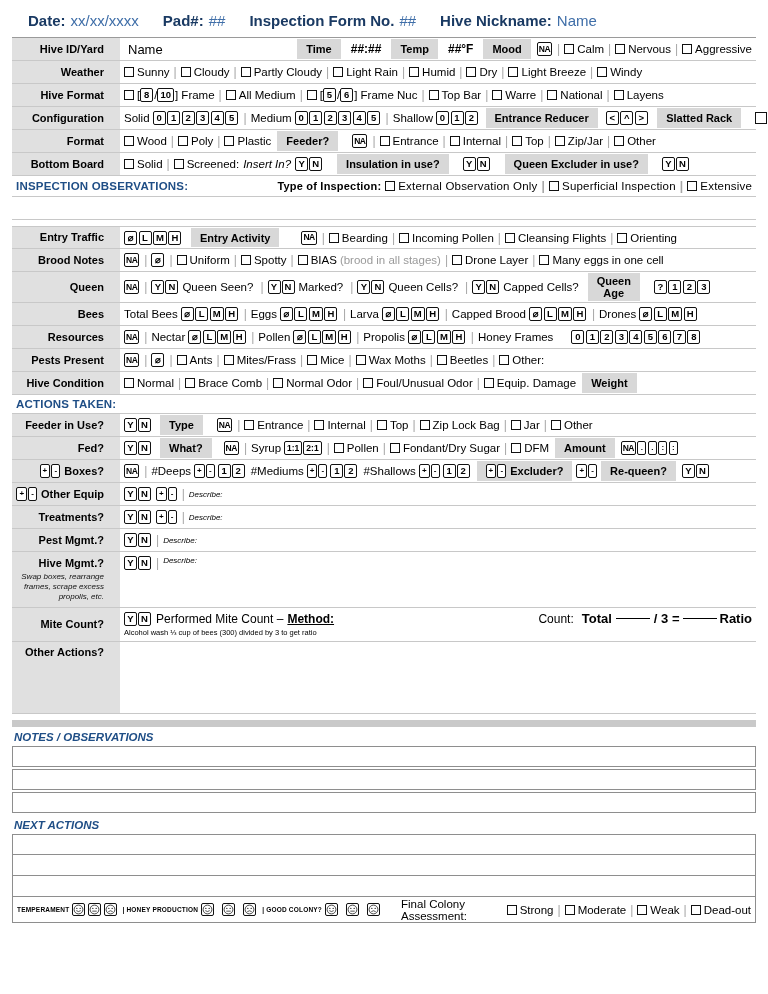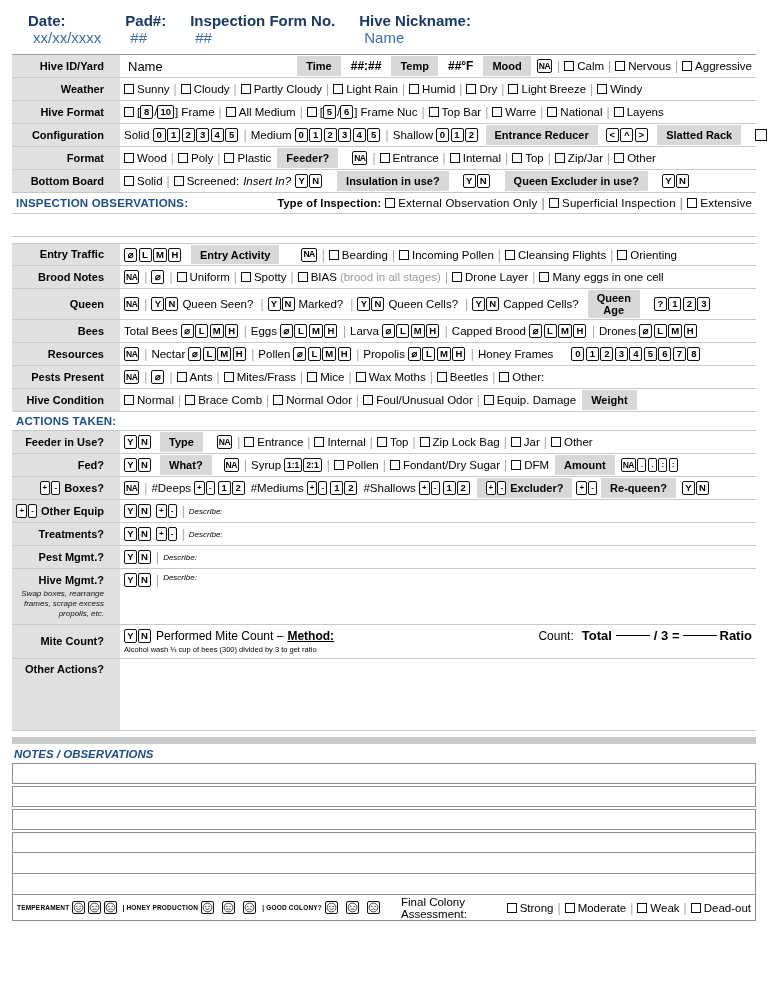--- a/index.html
+++ b/index.html
@@ -15,21 +15,21 @@
   .page { position:relative; width:768px; height:994px; padding:0 12px; }
 
   
   .titlebar {
     display:flex; align-items:baseline; gap:24px;
     padding:12px 14px 8px 16px;
     font-size:15px;
   }
   .titlebar .lbl { font-weight:bold; color:#1a3a63; }
   .titlebar .val { color:#3f6ea8; font-weight:normal; margin-left:5px; }
-  .tgroup { display:flex; align-items:flex-start; white-space:nowrap;flex-direction:column; }
+  .tgroup { display:flex; align-items:flex-end; white-space:nowrap; }
 
   
   .grid { border-top:1px solid #9a9a9a; }
   .row {
     display:flex; align-items:stretch;
     border-bottom:1px solid #c8c8c8;
     min-height:23px;
     background:#fff;
   }
   .rowlab {
@@ -869,20 +869,21 @@
 
   <div class="spacer-band"></div>
 
   <div class="bluehead">NOTES / OBSERVATIONS</div>
   <div>
     <div class="noteline"></div>
     <div class="noteline"></div>
     <div class="noteline"></div>
   </div>
 
+  <div class="bluehead">NEXT ACTIONS</div>
   <div>
     <div class="noteline" style="margin-bottom:0"></div>
     <div class="noteline" style="margin-bottom:0;border-top:none"></div>
     <div class="noteline" style="margin-bottom:0;border-top:none"></div>
   </div>
 
   <div class="footer-row">
     <span class="ftlabel">TEMPERAMENT</span>
     <span class="smiley">
         <svg width="11" height="11" viewBox="0 0 20 20">

